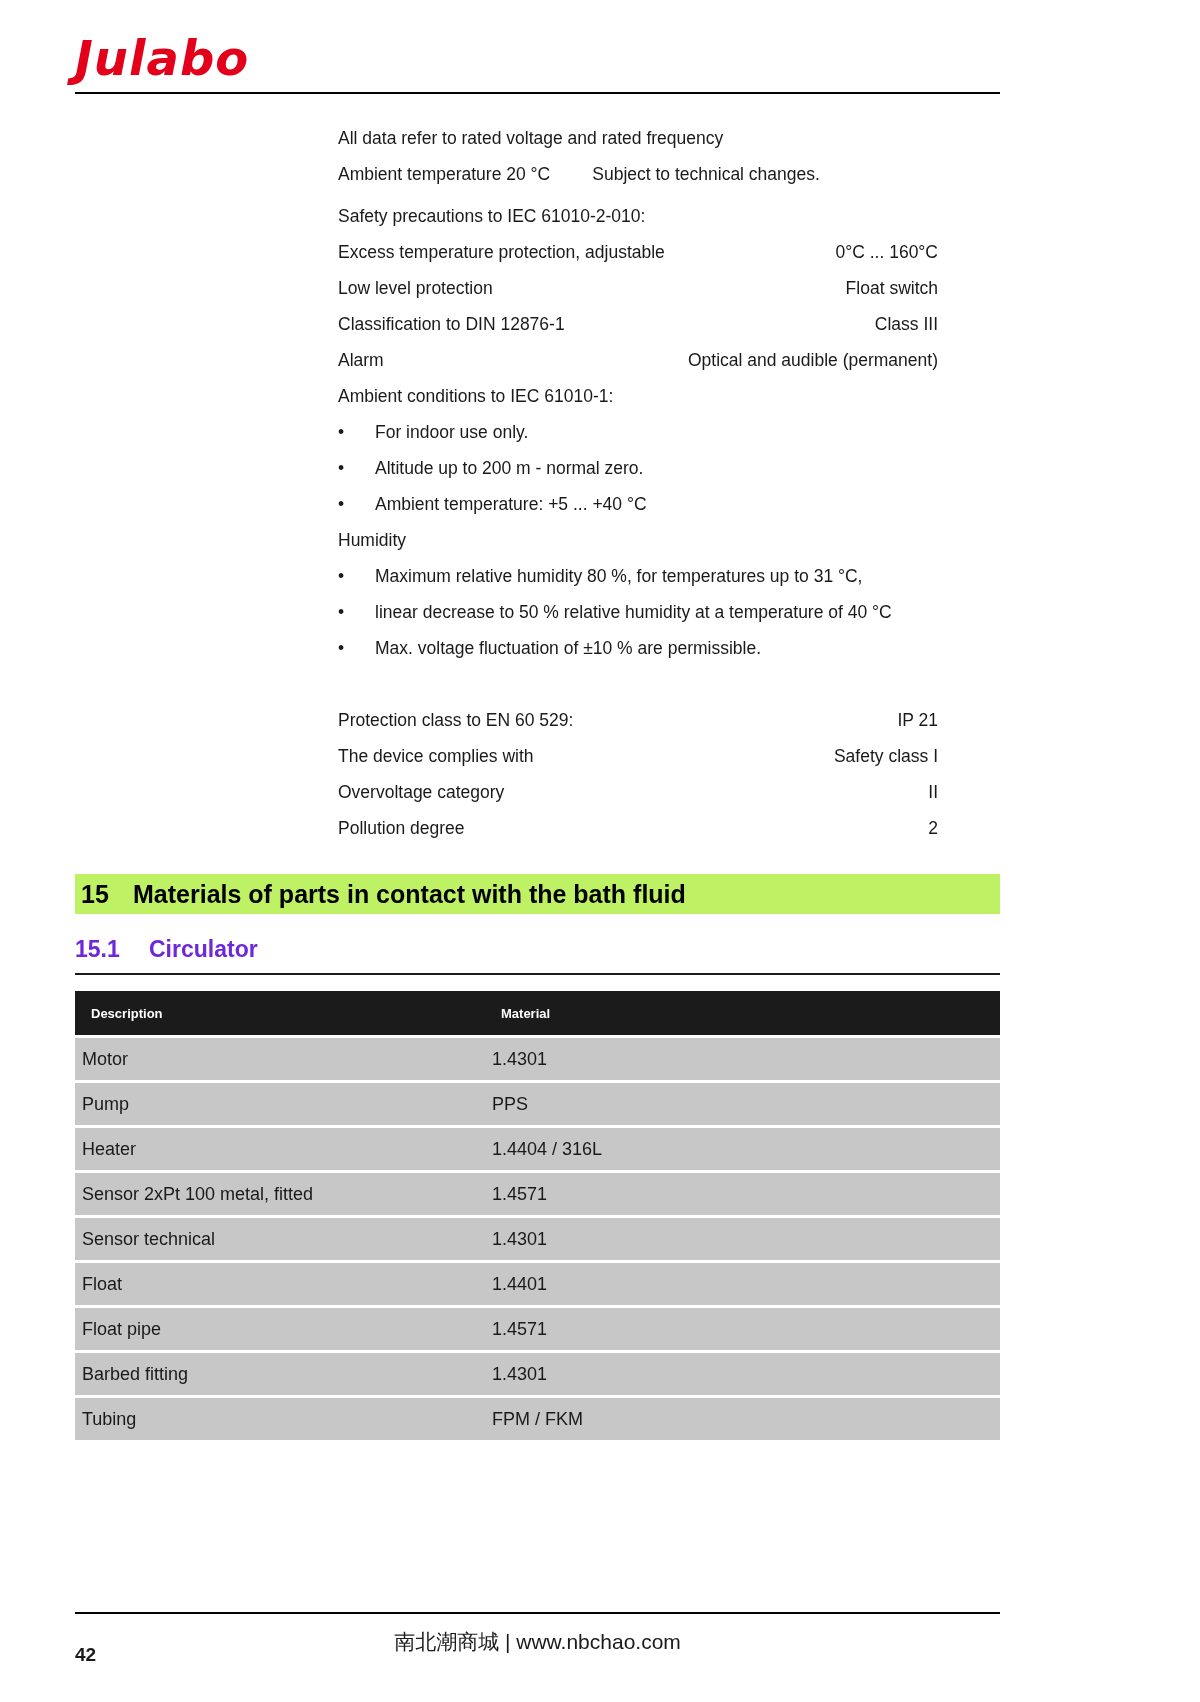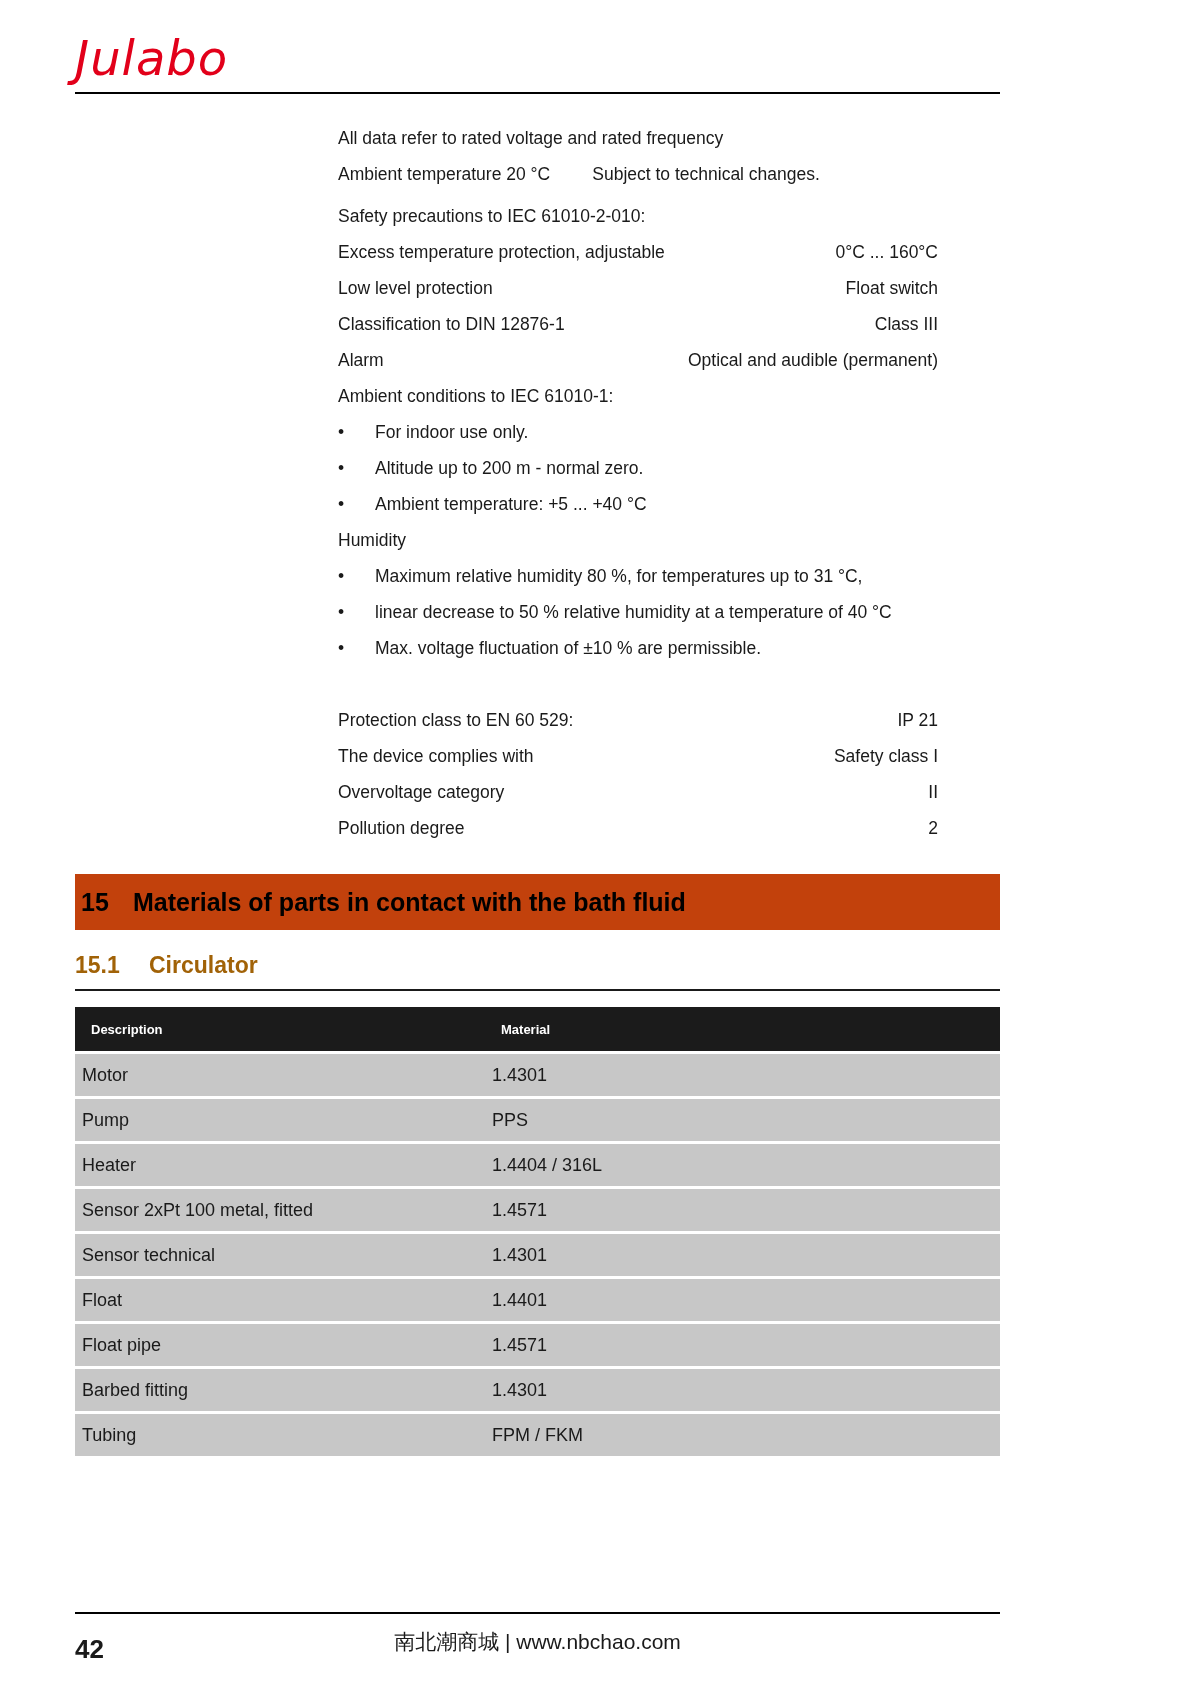--- a/index.html
+++ b/index.html
@@ -6,44 +6,44 @@
   html,body { background:#ffffff; }
   body {
     width:1200px; height:1702px; position:relative;
     font-family:"Liberation Sans","DejaVu Sans",sans-serif;
     color:#1a1a1a; overflow:hidden;
   }
   .content { position:absolute; left:75px; top:0; width:925px; }
 
   
   .logo {
-    margin-top:34px; color:#e2001a; font-weight:normal; font-style:italic;
+    margin-top:34px; color:#e2001a; font-weight:bold; font-style:italic;
     font-size:48px; letter-spacing:1px; line-height:1;
     font-family:"DejaVu Sans","Liberation Sans",sans-serif;
   }
   .header-rule { border:none; border-top:2px solid #000; margin-top:10px; }
 
   
   .body-col { margin-left:263px; width:600px; margin-top:26px; font-size:17.5px; line-height:36px; }
   .intro-line2 { display:flex; }
   .intro-line2 .right { margin-left:42px; }
   .group { margin-top:6px; }
   .kv { display:flex; justify-content:space-between; }
   .kv .v { text-align:right; white-space:nowrap; }
   .bullet { display:flex; }
   .bullet .dot { width:37px; flex:0 0 37px; }
   .gap { height:36px; }
 
   
   .sec15 {
-    margin-top:28px; background:#c2410c; height:56px;
+    margin-top:28px; background:#bef264; height:40px;
     display:flex; align-items:center; font-weight:bold; font-size:25px; color:#000;
   }
   .sec15 .num { margin-left:6px; width:52px; flex:0 0 52px; }
-  .sec151 { margin-top:22px; display:flex; color:#a16207; font-weight:bold; font-size:23px; }
+  .sec151 { margin-top:22px; display:flex; color:#6d28d9; font-weight:bold; font-size:23px; }
   .sec151 .num { width:74px; flex:0 0 74px; }
   .sec151-rule { border:none; border-top:2px solid #1a1a1a; margin-top:10px; }
 
   
   .mat-table { margin-top:16px; }
   .mat-header {
     background:#1b1b1b; color:#ffffff; height:44px;
     display:grid; grid-template-columns:410px 1fr; align-items:center;
     font-weight:bold; font-size:13px;
   }
@@ -52,21 +52,21 @@
     background:#c7c7c7; height:42px; margin-top:3px;
     display:grid; grid-template-columns:410px 1fr; align-items:center;
     font-size:18px;
   }
   .mat-row > div { padding-left:7px; }
 
   
   .footer { position:absolute; top:1612px; left:75px; width:925px; }
   .footer-rule { border:none; border-top:2px solid #000; }
   .footer-row { position:relative; margin-top:14px; height:30px; }
-  .page-num { position:absolute; left:0; top:6px; font-weight:bold; font-size:26px; }
+  .page-num { position:absolute; left:0; top:16px; font-weight:bold; font-size:19px; }
   .site { position:absolute; left:0; right:0; top:0; text-align:center; font-size:21px; }
 </style>
 </head>
 <body>
 
 <div class="content">
 
   <div class="logo">Julabo</div>
   <hr class="header-rule">
 

